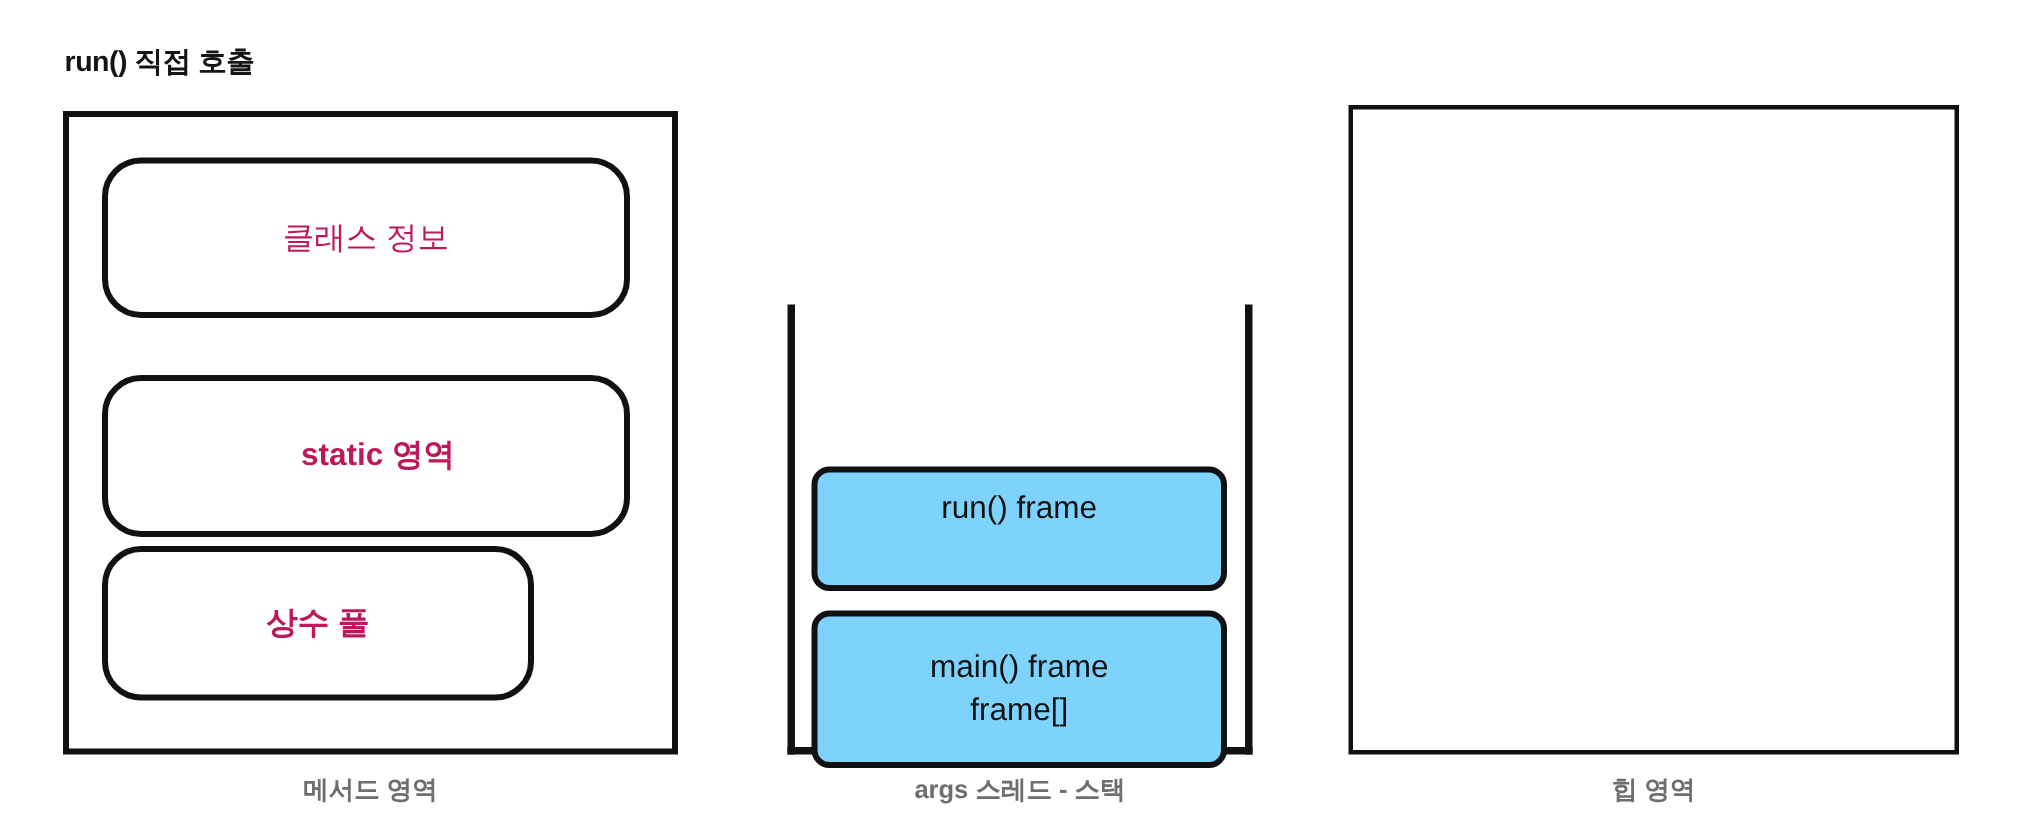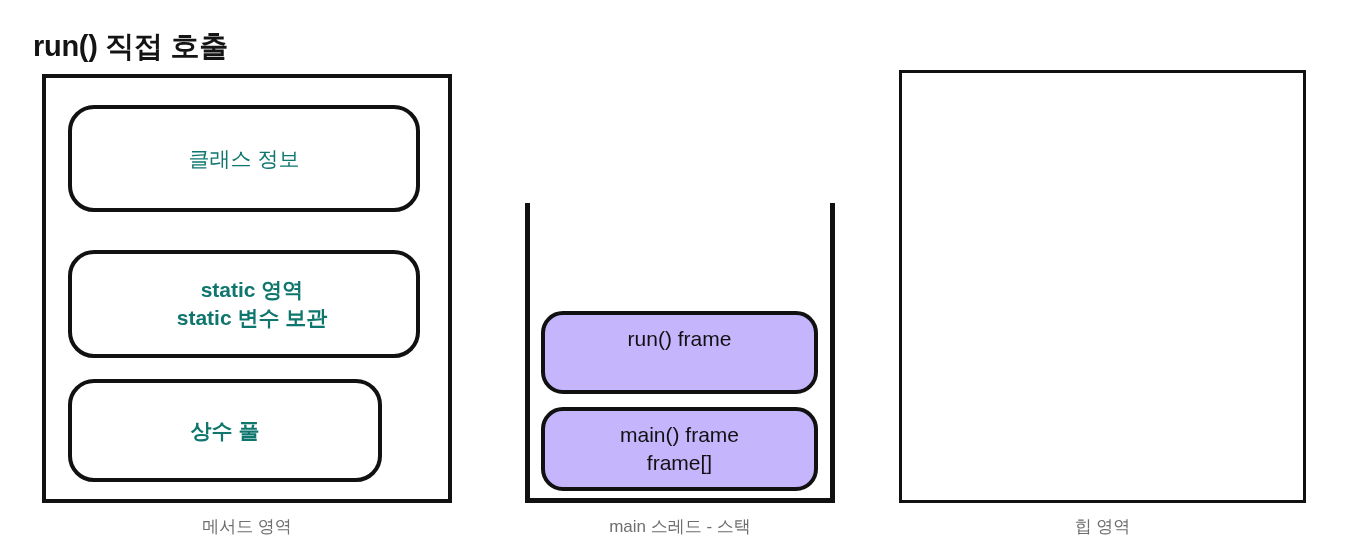--- a/index.html
+++ b/index.html
@@ -12,23 +12,23 @@
     height: 556px;
     position: relative;
     font-family: "Liberation Sans", "DejaVu Sans", sans-serif;
     color: #000000;
     overflow: hidden;
   }
 
   
   #diagram-title {
     position: absolute;
-    left: 33px;
+    left: 43px;
     top: 32px;
-    font-size: 29px;
+    font-size: 19px;
     font-weight: bold;
     letter-spacing: -0.3px;
     line-height: 1;
     white-space: nowrap;
     color: #141414;
   }
 
   
   #method-area-box {
     position: absolute;
@@ -51,41 +51,41 @@
     flex-direction: column;
     align-items: center;
     justify-content: center;
   }
 
   .card-line {
     font-size: 21px;
     line-height: 1.32;
     text-align: center;
     white-space: nowrap;
-    color: #0f766e;
+    color: #be185d;
   }
   .card-line.bold { font-weight: bold; }
 
   #card-class-info {
     left: 68px;
     top: 105px;
     width: 352px;
     height: 107px;
   }
   #card-static-area {
     left: 68px;
     top: 250px;
     width: 352px;
     height: 108px;
     padding-left: 16px;
   }
   #card-constant-pool {
     left: 68px;
-    top: 379px;
-    width: 314px;
+    top: 364px;
+    width: 288px;
     height: 103px;
   }
 
   
   #stack-box {
     position: absolute;
     left: 525px;
     top: 203px;
     width: 310px;
     height: 300px;
@@ -94,39 +94,39 @@
     border-right: 5px solid #111111;
     border-bottom: 5px solid #111111;
     border-top: none;
     background: #ffffff;
   }
 
   .frame-card {
     position: absolute;
     box-sizing: border-box;
     border: 4px solid #111111;
-    border-radius: 22px;
-    background: #c4b5fd;
+    border-radius: 12px;
+    background: #7dd3fc;
     display: flex;
     flex-direction: column;
     align-items: center;
     justify-content: flex-start;
     padding-top: 10px;
   }
   #frame-run {
     left: 541px;
     top: 311px;
     width: 277px;
     height: 83px;
   }
   #frame-main {
     left: 541px;
     top: 407px;
     width: 277px;
-    height: 84px;
+    height: 105px;
     justify-content: center;
     padding-top: 0;
   }
   .frame-line {
     font-size: 21px;
     line-height: 1.35;
     text-align: center;
     white-space: nowrap;
     color: #111111;
   }
@@ -140,21 +140,21 @@
     height: 433px;
     box-sizing: border-box;
     border: 3px solid #111111;
     background: #ffffff;
   }
 
   
   .caption {
     position: absolute;
     font-size: 17px;
-    font-weight: normal;
+    font-weight: bold;
     color: #6e6e6e;
     text-align: center;
     white-space: nowrap;
     line-height: 1;
   }
   #caption-method-area { left: 42px;  top: 518px; width: 410px; }
   #caption-stack       { left: 525px; top: 518px; width: 310px; }
   #caption-heap        { left: 899px; top: 518px; width: 407px; text-align: center; }
 </style>
 </head>
@@ -163,37 +163,36 @@
 <div id="diagram-title">run() 직접 호출</div>
 
 <div id="method-area-box"></div>
 
 <div class="inner-card" id="card-class-info">
   <div class="card-line">클래스 정보</div>
 </div>
 
 <div class="inner-card" id="card-static-area">
   <div class="card-line bold">static 영역</div>
-  <div class="card-line bold">static 변수 보관</div>
 </div>
 
 <div class="inner-card" id="card-constant-pool">
   <div class="card-line bold">상수 풀</div>
 </div>
 
 <div class="caption" id="caption-method-area">메서드 영역</div>
 
 <div id="stack-box"></div>
 
 <div class="frame-card" id="frame-run">
   <div class="frame-line">run() frame</div>
 </div>
 
 <div class="frame-card" id="frame-main">
   <div class="frame-line bold">main() frame</div>
   <div class="frame-line bold">frame[]</div>
 </div>
 
-<div class="caption" id="caption-stack">main 스레드 - 스택</div>
+<div class="caption" id="caption-stack">args 스레드 - 스택</div>
 
 <div id="heap-box"></div>
 
 <div class="caption" id="caption-heap">힙 영역</div>
 
 </body></html>

